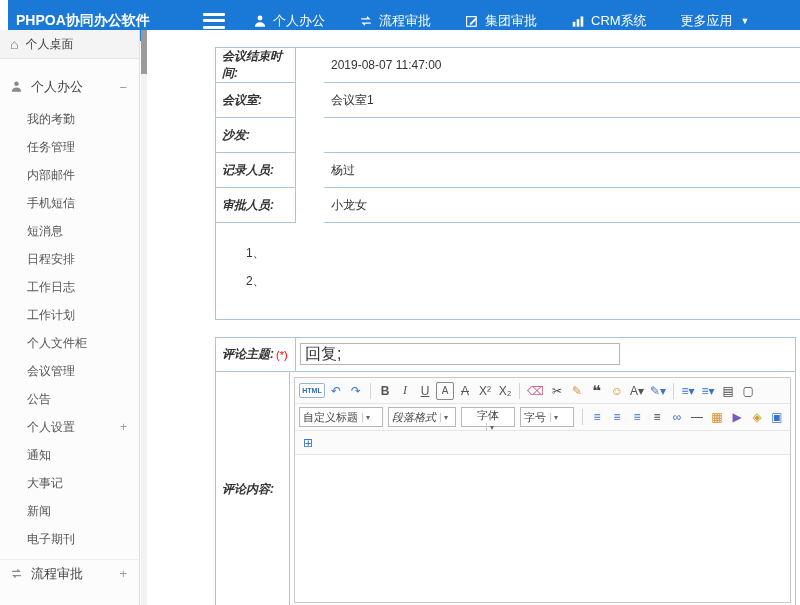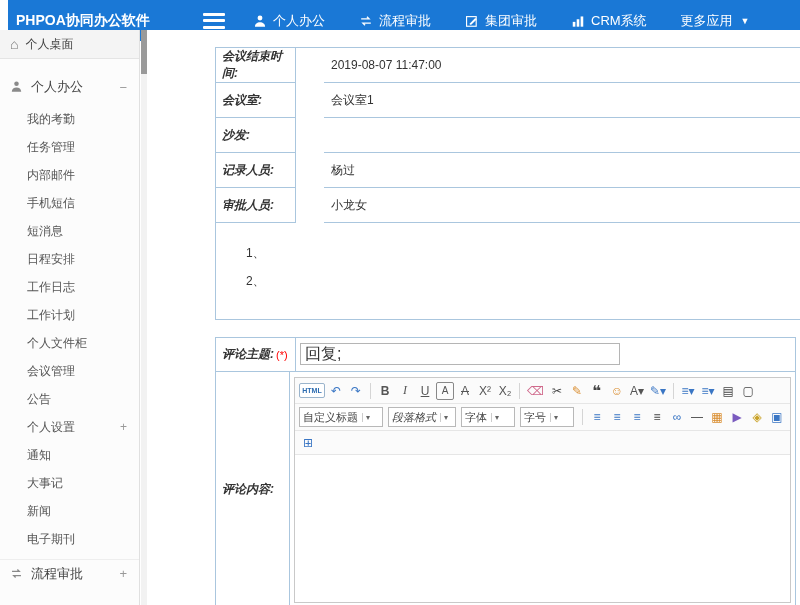--- a/index.html
+++ b/index.html
@@ -78,21 +78,21 @@
     width:26px; height:15px; }
   .c-blue { color:#3a76c4; } .c-pink { color:#d06a8c; } .c-orange { color:#d98b2b; }
   .c-dark { color:#444; } .c-gold { color:#c9a227; } .c-purple { color:#7a5bbf; }
   .bold { font-weight:bold; } .ital { font-style:italic; font-family:"Liberation Serif",serif; }
   .undl { text-decoration:underline; } .strike { text-decoration:line-through; }
   .boxed { border:1px solid #888; line-height:1; font-size:10px; }
   .quote { font-size:15px; font-weight:bold; }
   .dd { height:20px; border:1px solid #b8b8b8; background:#fff; display:inline-flex; align-items:center;
     font-size:11px; color:#444; padding:0 3px; cursor:pointer; margin-right:3px; }
   .dd .dd-caret { margin-left:4px; padding-left:3px; border-left:1px solid #ccc; font-size:8px; color:#666; }
-  .dd-title { width:84px; } .dd-para { width:68px; font-style:italic; } .dd-font { width:54px; } .dd-size { width:54px; }
+  .dd-title { width:84px; } .dd-para { width:68px; font-style:italic; } .dd-font { width:54px;flex-direction:column; } .dd-size { width:54px; }
   .ed-body { flex:1; background:#fff; cursor:text; }
 </style>
 </head>
 <body>
 
 <div class="topbar">
   <div class="logo">PHPOA协同办公软件</div>
   <div class="hamburger">
     <span></span>
       <span></span>

